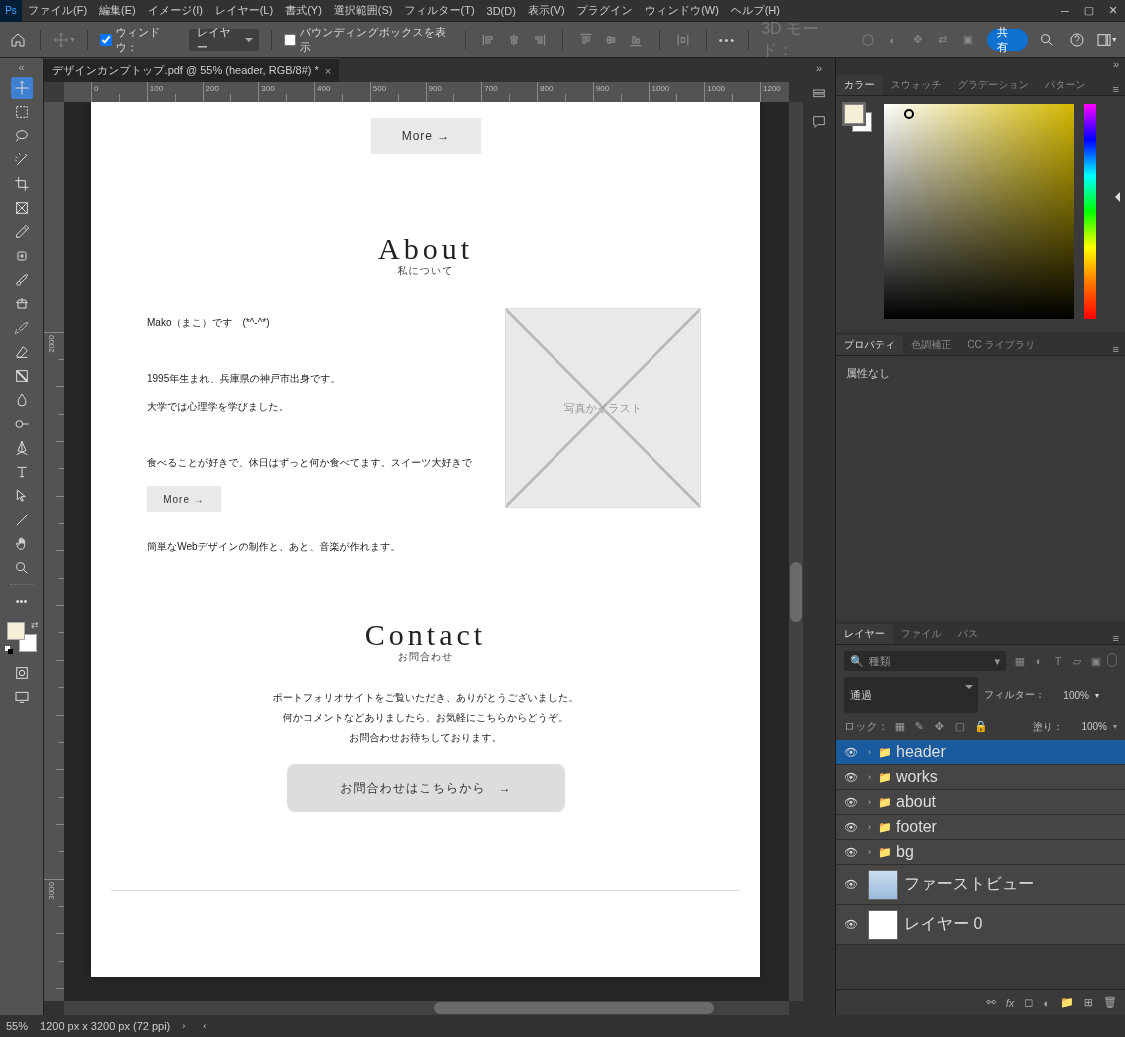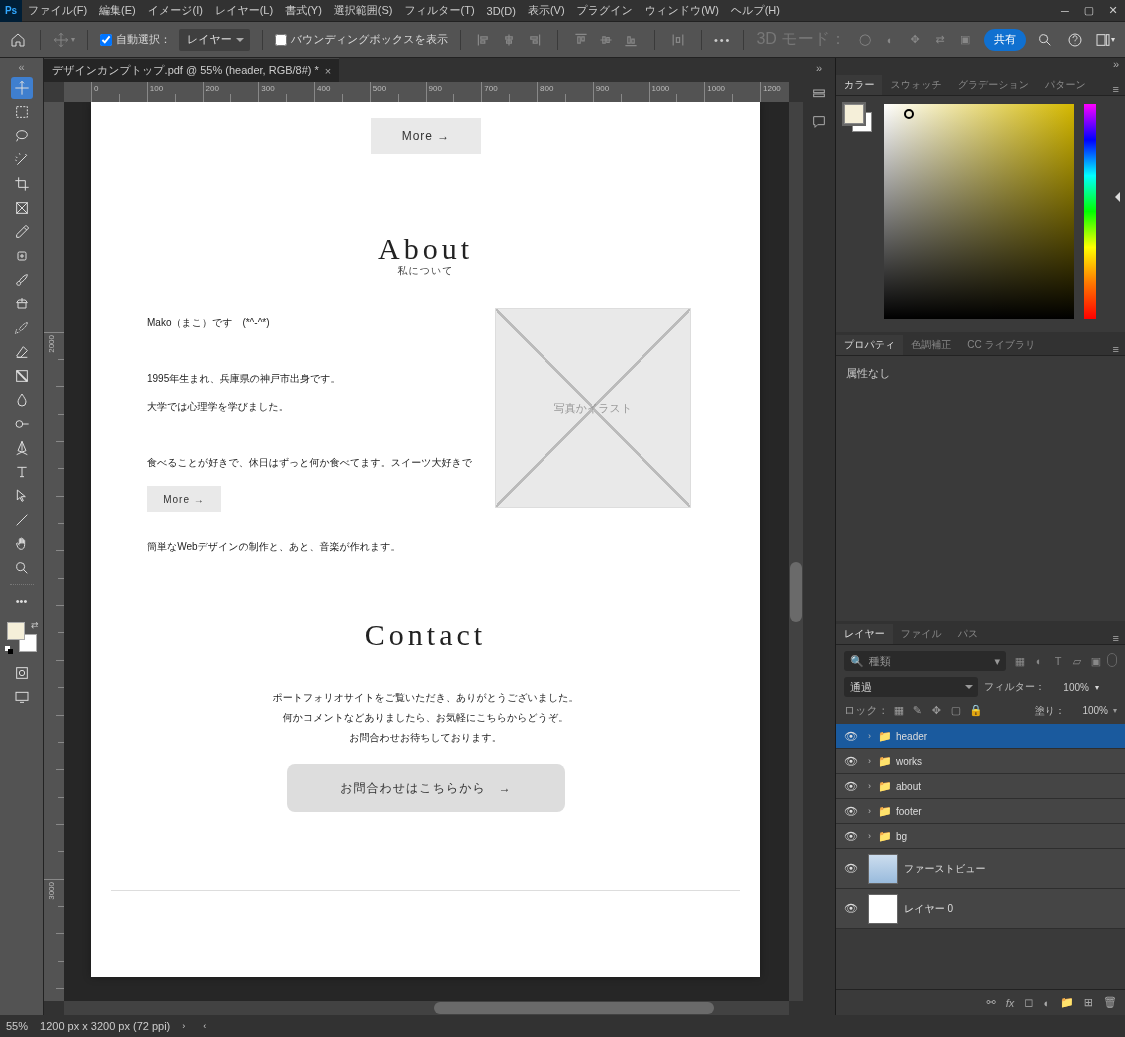--- a/index.html
+++ b/index.html
@@ -1,18 +1,18 @@
 <!DOCTYPE html>
 <html><head>
 <meta charset="utf-8">
 <style>
 *{box-sizing:border-box;margin:0;padding:0;font-family:"Segoe UI","Hiragino Sans",Meiryo,sans-serif}
 body{background:#323232;color:#d9d9d9;font-size:11px;overflow:hidden;width:1125px;height:1037px}
 .menubar{height:22px;background:#323232;display:flex;align-items:center;border-bottom:1px solid #222}
-.ps-logo{width:22px;height:22px;background:#001e36;color:#31a8ff;display:flex;align-items:center;justify-content:center;font-weight:bold;font-size:10px}
+.ps-logo{width:22px;height:22px;background:#001e36;color:#31a8ff;display:flex;align-items:center;justify-content:center;font-weight:normal;font-size:10px}
 .menubar .menu-item{padding:0 6px;color:#ccc;cursor:pointer;font-size:11px}
 .menubar-right{margin-left:auto;display:flex}
 .win-btn{width:24px;height:20px;display:flex;align-items:center;justify-content:center;color:#ccc}
 .optbar{height:36px;background:#535353;display:flex;align-items:center;padding:0 8px;gap:8px;border-bottom:1px solid #222}
 .home-icon{width:20px;height:20px;display:flex;align-items:center;justify-content:center}
 .divider{width:1px;height:20px;background:#3a3a3a;margin:0 4px}
 .opt-check{display:flex;align-items:center;gap:4px}
 .opt-check input{width:12px;height:12px}
 .opt-select{background:#3f3f3f;height:22px;padding:0 18px 0 8px;display:flex;align-items:center;border-radius:2px;position:relative;color:#ddd}
 .opt-select::after{content:"";position:absolute;right:6px;top:9px;border:4px solid transparent;border-top-color:#aaa}
@@ -67,34 +67,34 @@
 .hue-bar{width:12px;height:215px;background:linear-gradient(to bottom,#f0f,#00f,#0ff,#0f0,#ff0,#f70,#f00)}
 .hue-slider{position:absolute;right:5px;top:192px;width:0;height:0;border:5px solid transparent;border-right-color:#ddd}
 .props-panel{flex:1;background:#3a3a3a;min-height:180px}
 .props-content{padding:10px;color:#ccc;font-size:11px}
 .layers-panel{height:370px;background:#3a3a3a;display:flex;flex-direction:column}
 .layers-ctrls{padding:6px 8px;display:flex;flex-direction:column;gap:6px}
 .layers-row{display:flex;align-items:center;gap:6px}
 .search-kind{flex:1;background:#2a2a2a;height:20px;display:flex;align-items:center;padding:0 6px;gap:5px;color:#999;border-radius:3px}
 .filter-icons{display:flex;gap:3px}
 .fi{width:16px;height:16px;color:#888;display:flex;align-items:center;justify-content:center}
-.blend-select{background:#2a2a2a;height:20px;padding:0 18px 0 6px;display:flex;align-items:center;position:relative;color:#ccc;border-radius:3px;flex:1;max-width:134px}
+.blend-select{background:#2a2a2a;height:36px;padding:0 18px 0 6px;display:flex;align-items:center;position:relative;color:#ccc;border-radius:3px;flex:1;max-width:134px}
 .blend-select::after{content:"";position:absolute;right:5px;top:8px;border:4px solid transparent;border-top-color:#999}
 .opac-label{color:#bbb;font-size:10px}
 .opac-val{background:transparent;width:38px;color:#ccc;text-align:right;font-size:10px}
-.lock-row{display:flex;align-items:center;gap:5px;color:#999}
+.lock-row{display:flex;align-items:center;color:#999}
 .lock-row .li{width:14px;height:14px}
 .layer-list{flex:1;overflow:auto}
 .layer{height:25px;display:flex;align-items:center;padding:0 6px;border-bottom:1px solid #2e2e2e;background:#454545}
 .layer.selected{background:#1a5a9e}
 .layer .vis{width:18px;text-align:center;color:#ddd}
 .layer .chev{width:10px;color:#bbb;font-size:9px}
 .layer .folder{width:18px;color:#ccc}
 .layer .thumb{width:18px;height:18px;background:#fff;margin-right:6px;border:1px solid #666}
-.layer .name{color:#ddd;font-size:10px}
+.layer .name{color:#ddd;font-size:16px}
 .layer.tall{height:40px}
 .layer.tall .thumb{width:30px;height:30px}
 .layer-bottom{height:26px;display:flex;align-items:center;justify-content:flex-end;padding:0 8px;gap:10px;color:#aaa;border-top:1px solid #222}
 .page .more-btn{background:#e9e9e9;color:#333;width:110px;height:36px;display:flex;align-items:center;justify-content:center;font-size:12px;letter-spacing:1px}
 .page .more-btn.sm{width:74px;height:26px;font-size:10px}
 .page .section-h{font-size:30px;text-align:center;letter-spacing:4px;font-family:serif;color:#222}
 .page .section-sub{text-align:center;font-size:10px;letter-spacing:1px;color:#444;margin-top:-2px}
 .page .body-text{font-size:10px;line-height:2.8;color:#222}
 .page .img-ph{width:196px;height:200px;background:#e9e9e9;position:relative;display:flex;align-items:center;justify-content:center;color:#999;font-size:11px;border:1px solid #ddd}
 .page .img-ph::before,.page .img-ph::after{content:"";position:absolute;top:0;left:0;right:0;bottom:0}
@@ -136,21 +136,21 @@
   <div class="divider"></div>
   <div class="opt-icon">
       <svg viewBox="0 0 24 24">
         <path d="M12 2v20M2 12h20M12 2l-3 3M12 2l3 3M12 22l-3-3M12 22l3-3M2 12l3-3M2 12l3 3M22 12l-3-3M22 12l-3 3"></path>
       </svg> 
       <span style="font-size:8px;margin-left:2px">▾</span>
     </div>
   <div class="divider"></div>
   <div class="opt-check">
       <input type="checkbox" checked="" style="">
-      <span>自動選択：</span>
+      <span>ウィンドウ：</span>
     </div>
   <div class="opt-select">レイヤー</div>
   <div class="divider"></div>
   <div class="opt-check">
       <input type="checkbox" style="">
       <span>バウンディングボックスを表示</span>
     </div>
   <div class="divider"></div>
   <div class="opt-icons">
     <div class="opt-icon">
@@ -462,26 +462,27 @@
           <div class="section-h">About</div>
           <div class="section-sub">私について</div>
         </div>
         <div style="position:absolute;top:207px;left:56px;width:340px" class="body-text">
           <div>Mako（まこ）です　(*^-^*)</div><br>
           <div style="white-space:pre-line">1995年生まれ、兵庫県の神戸市出身です。
 大学では心理学を学びました。</div><br>
           <div>食べることが好きで、休日はずっと何か食べてます。スイーツ大好きです。</div><br>
           <div>簡単なWebデザインの制作と、あと、音楽が作れます。</div>
         </div>
-        <div style="position:absolute;top:206px;left:404px" class="img-ph">
+        <div style="position:absolute;top:206px;left:414px" class="img-ph">
             <span style="position:relative;z-index:1">写真かイラスト</span>
           </div>
         <div style="position:absolute;top:384px;left:56px" class="more-btn sm">More  →</div>
         <div style="position:absolute;top:516px;width:100%;text-align:center">
           <div class="section-h">Contact</div>
+          <div class="section-sub">お問合わせ</div>
         </div>
         <div style="position:absolute;top:586px;width:100%;text-align:center;font-size:10px;line-height:2.0;color:#222">
           <div>ポートフォリオサイトをご覧いただき、ありがとうございました。</div>
           <div>何かコメントなどありましたら、お気軽にこちらからどうぞ。</div>
           <div>お問合わせお待ちしております。</div>
         </div>
         <div style="position:absolute;top:662px;left:196px" class="contact-btn">お問合わせはこちらから　→</div>
         <div style="position:absolute;top:788px;left:20px;right:20px;border-top:1px solid #ddd"></div>
       </div>
     </div>

